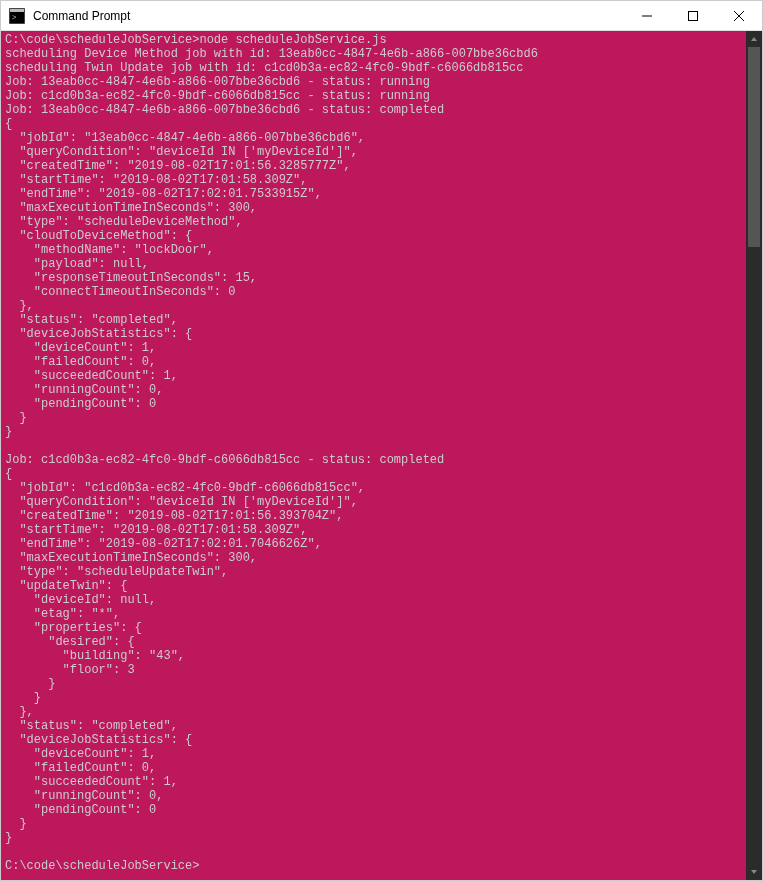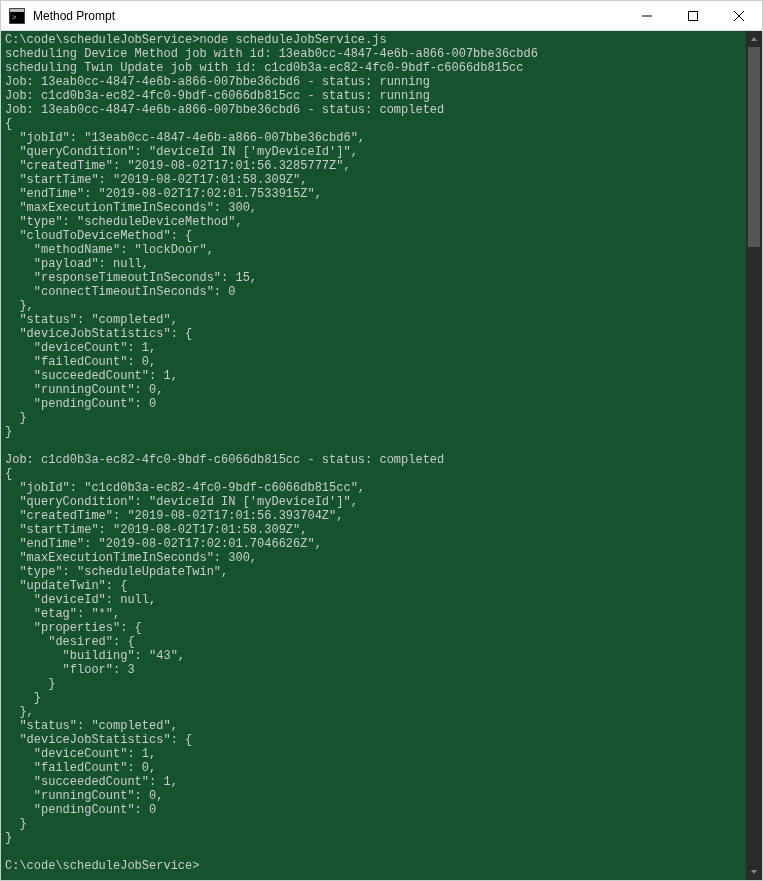--- a/index.html
+++ b/index.html
@@ -59,21 +59,21 @@
       width: 10px;
       height: 10px;
     }
     .terminal-body-wrap {
       flex: 1;
       display: flex;
       background: #0c0c0c;
     }
     .terminal-body {
       flex: 1;
-      background: #14532d;
+      background: #be185d;
       color: #cccccc;
       font-family: Consolas, "Courier New", monospace;
       font-size: 12px;
       line-height: 14px;
       padding: 2px 4px;
       white-space: pre;
       overflow: hidden;
     }
     .scrollbar {
       width: 16px;
@@ -110,21 +110,21 @@
 
 <div class="window">
   <div class="titlebar">
     <div class="titlebar-icon">
       <svg class="cmd-icon-svg" viewBox="0 0 16 16">
         <rect x="0" y="0" width="16" height="16" fill="#000000" stroke="#888" stroke-width="1"></rect>
         <rect x="1" y="1" width="14" height="3" fill="#bbbbbb"></rect>
         <text x="3" y="12" font-size="8" fill="#ffffff" font-family="Consolas">&gt;</text>
       </svg>
     </div>
-    <div class="titlebar-title">Method Prompt</div>
+    <div class="titlebar-title">Command Prompt</div>
     <div class="window-controls">
       <div class="window-control">
         <svg viewBox="0 0 10 10">
             <line x1="0" y1="5" x2="10" y2="5" stroke="#000" stroke-width="1"></line>
           </svg>
       </div>
       <div class="window-control">
         <svg viewBox="0 0 10 10">
             <rect x="0.5" y="0.5" width="9" height="9" fill="none" stroke="#000" stroke-width="1"></rect>
           </svg>

